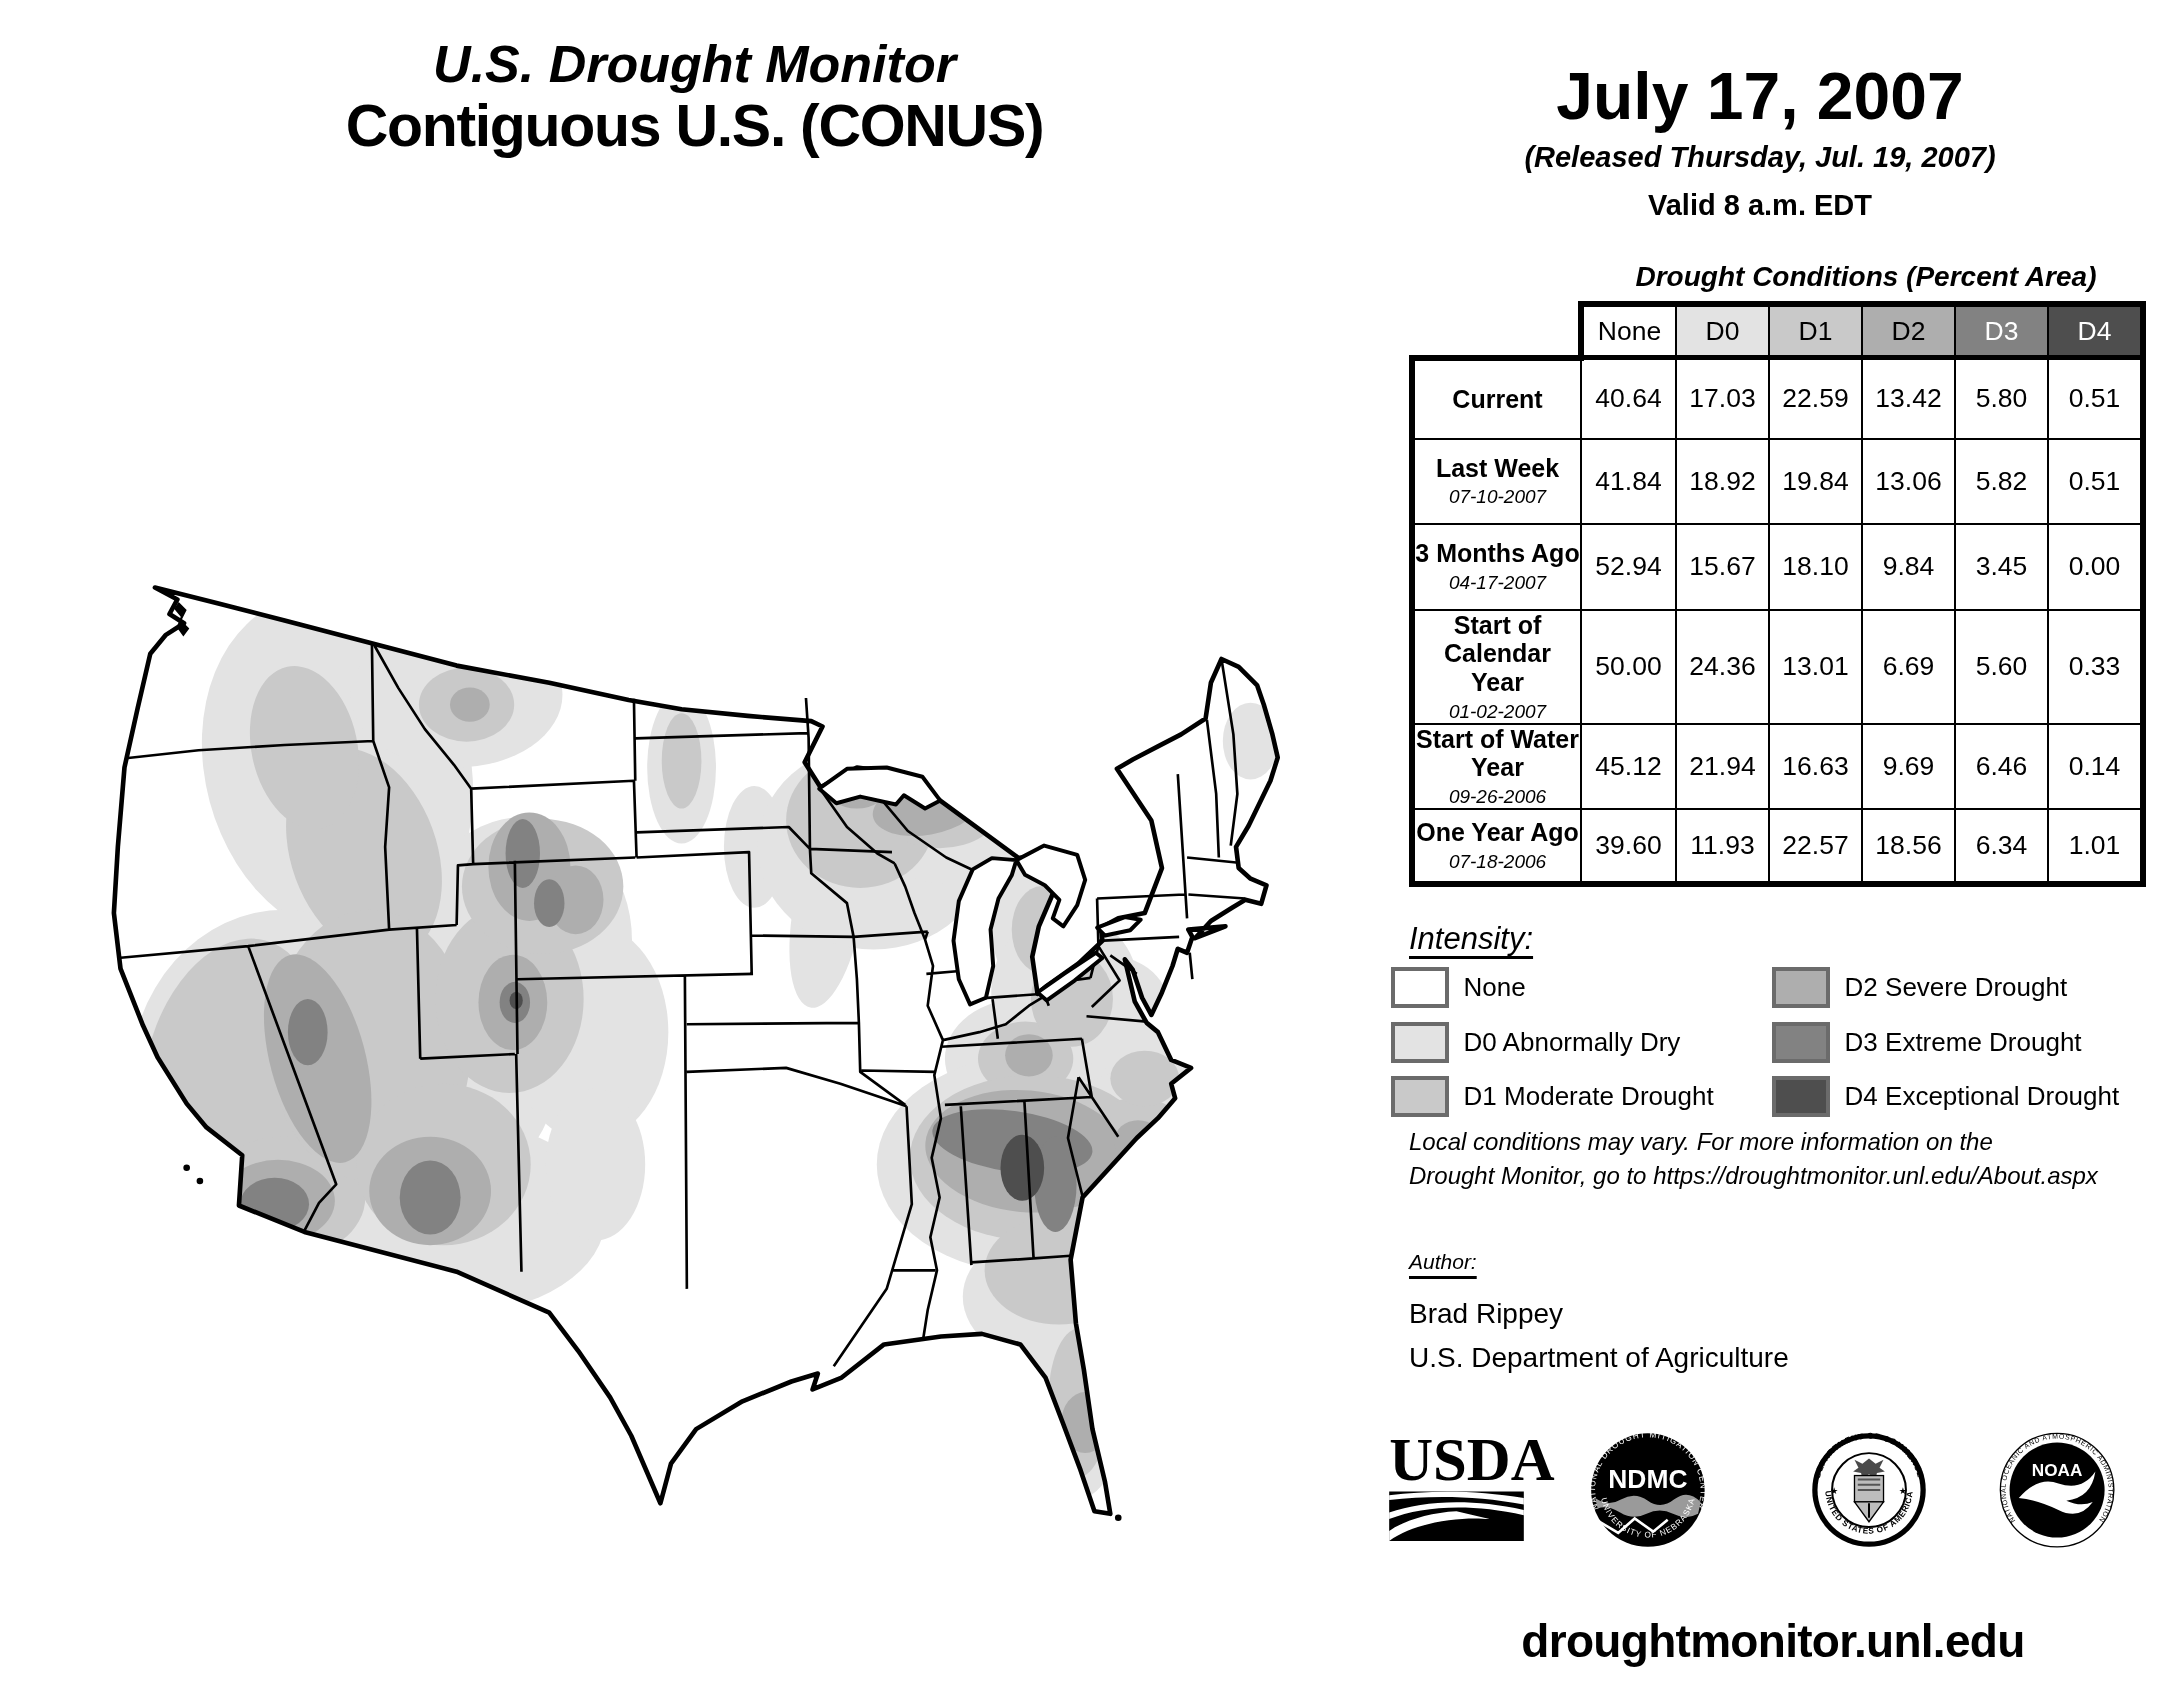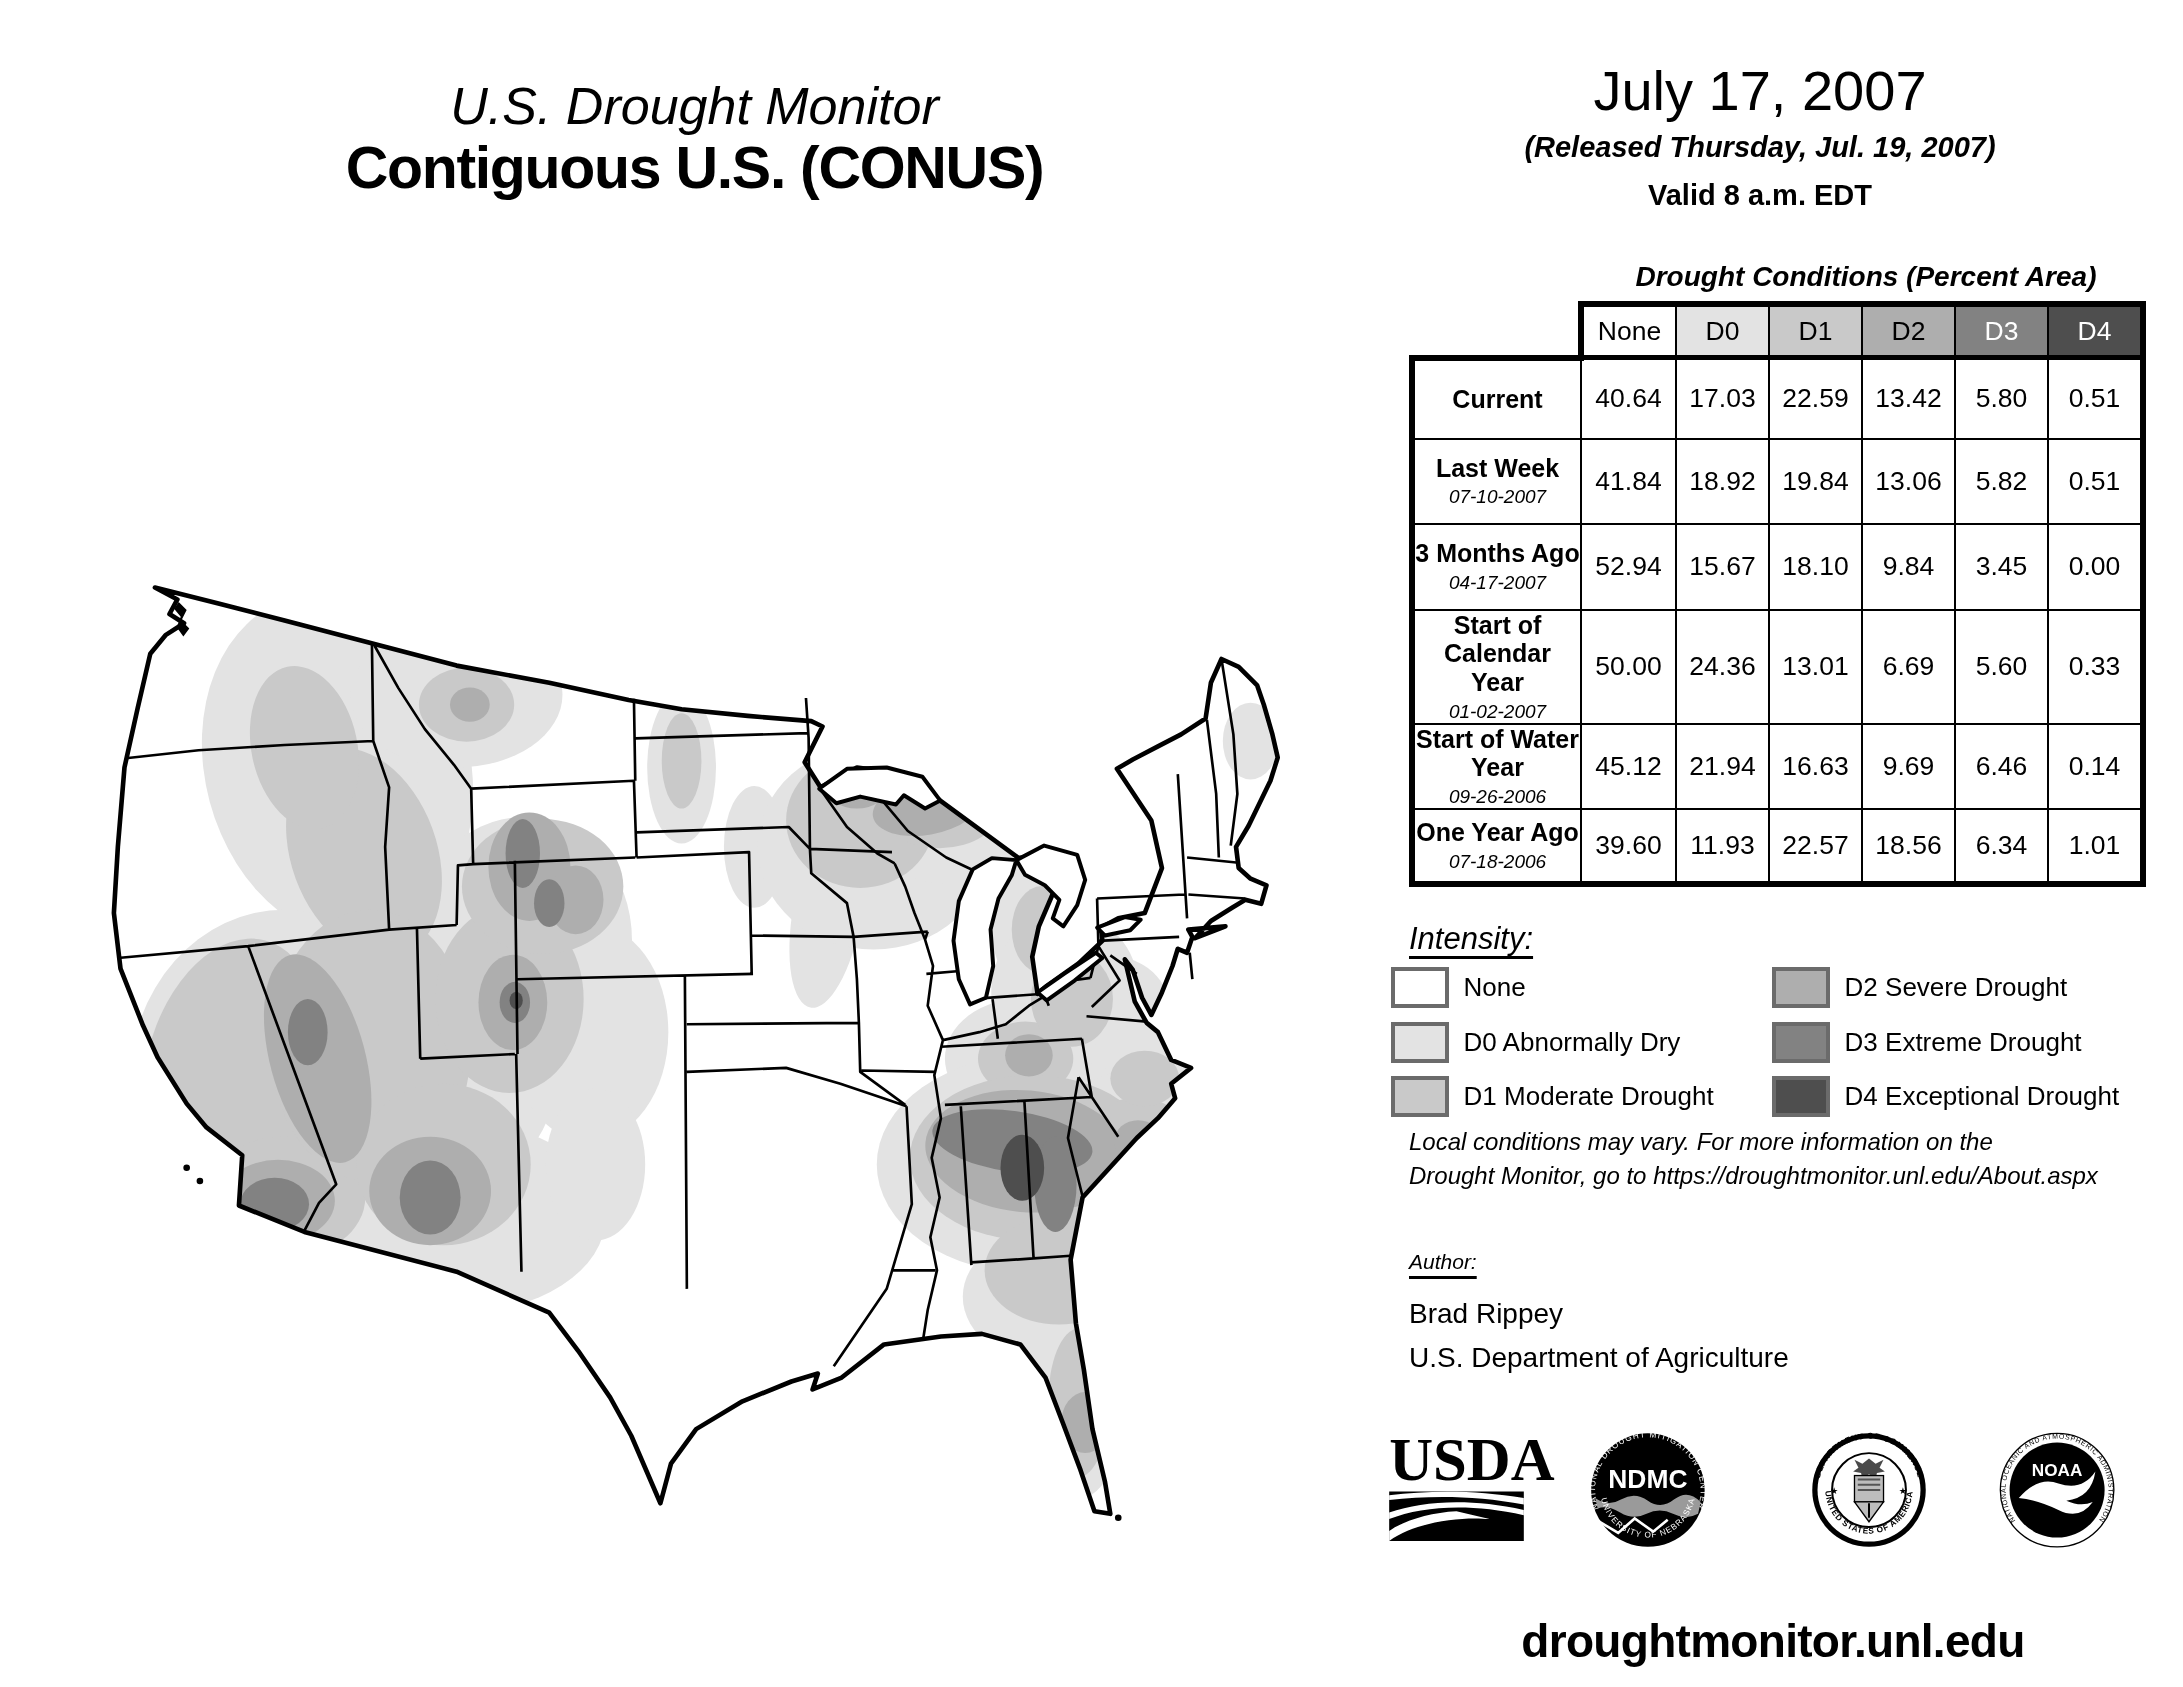--- a/index.html
+++ b/index.html
@@ -1,24 +1,24 @@
 <!DOCTYPE html>
 <html style="font-size:10.6px"><head>
 <meta charset="utf-8">
 <style>
   html,body{margin:0;padding:0;background:#ffffff;width:2183px;height:1687px;overflow:hidden;
             font-family:"Liberation Sans",sans-serif;color:#000;}
   .abs{position:absolute;}
   
   #title-block{left:99px;top:36px;width:1191px;text-align:center;}
-  #title1{font-size:52px;font-weight:normal;font-style:italic;line-height:1.1;margin-top:42px;}
+  #title1{font-size:52px;font-weight:bold;font-style:italic;line-height:1.1;}
   #title2{font-size:59px;font-weight:bold;line-height:1.15;letter-spacing:-1.3px;}
   
   #date-block{left:1416px;top:63px;width:688px;text-align:center;}
-  #date-main{font-size:56px;font-weight:normal;line-height:1.0;}
+  #date-main{font-size:66px;font-weight:bold;line-height:1.0;}
   #date-released{font-size:29px;font-weight:bold;font-style:italic;margin-top:12px;}
   #date-valid{font-size:29px;font-weight:bold;margin-top:14.6px;}
   
   #tbl-caption{left:1585px;top:261px;width:562px;text-align:center;
                font-size:28px;font-weight:bold;font-style:italic;}
   #cond-table{left:1409px;top:301px;}
   table{border-collapse:collapse;table-layout:fixed;}
   td,th{padding:0;text-align:center;vertical-align:middle;font-size:26.5px;}
   .corner{border:none;background:#fff;}
   .colh{border:2.6px solid #000;border-top:6.6px solid #000;border-bottom:5.3px solid #000;height:48px;font-weight:normal;}

